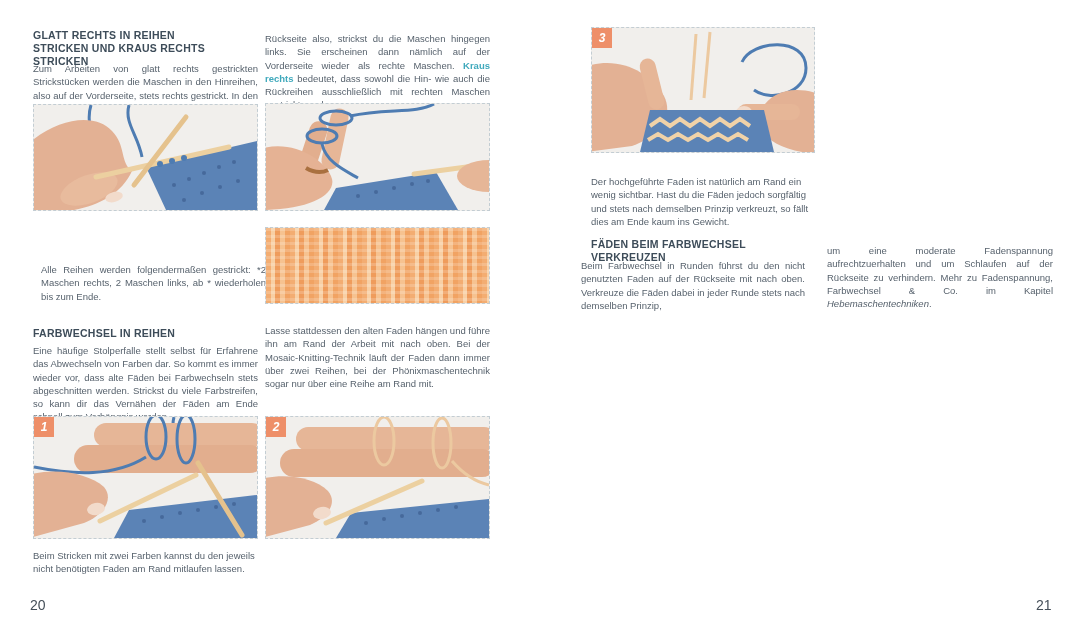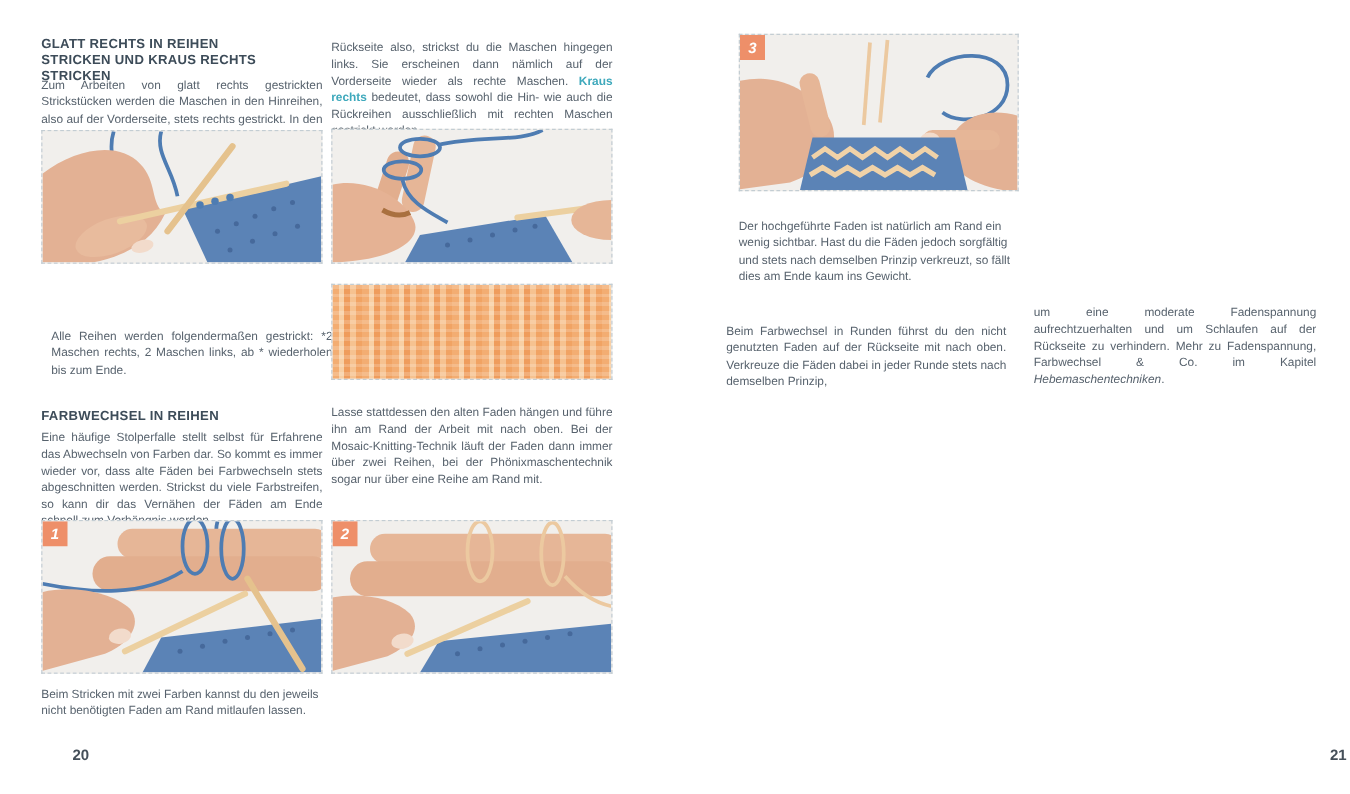--- a/index.html
+++ b/index.html
@@ -14,21 +14,21 @@
   .accent{color:#3fa9bc;font-weight:bold;}
   .ital{font-style:italic;}
   .photo{position:absolute;border:1px dashed #c3cdd3;background:#f1efec;overflow:hidden;box-sizing:border-box;}
   .photo svg{display:block;}
   .badge{position:absolute;top:0;left:0;width:20px;height:20px;background:#ee8f69;color:#ffffff;
          font-style:italic;font-size:12px;font-weight:bold;display:flex;align-items:center;justify-content:center;}
   .ribswatch{width:100%;height:100%;
      background:
        repeating-linear-gradient(180deg, rgba(255,255,255,.18) 0 3px, rgba(0,0,0,0) 3px 7px),
        repeating-linear-gradient(90deg,#f3ad72 0 5px,#f8cfa4 5px 9px,#ef9c5c 9px 14px,#f6c290 14px 19px,#f1a363 19px 24px);}
-  .pagenum{font-size:12px;font-weight:bold;color:#454f59;margin-left:28px;}
+  .pagenum{font-size:14px;font-weight:normal;color:#454f59;}
 </style>
 </head>
 <body>
 
 <div id="spread">
 
   <div class="abs col h" style="left:33px;top:29px;">
     <span>GLATT RECHTS IN REIHEN</span>
     <span>STRICKEN UND KRAUS RECHTS STRICKEN</span>
   </div>
@@ -172,20 +172,21 @@
       <ellipse cx="152" cy="84" rx="8" ry="6" fill="#f2dbcb"></ellipse>
       <polygon points="58,82 172,82 182,124 48,124" fill="#5b83b6"></polygon>
       <path d="M58 98 l10 -7 l10 7 l10 -7 l10 7 l10 -7 l10 7 l10 -7 l10 7 l10 -7 l10 7" stroke="#f0d2a8" stroke-width="4" fill="none"></path>
       <path d="M56 112 l10 -6 l10 6 l10 -6 l10 6 l10 -6 l10 6 l10 -6 l10 6 l10 -6 l10 6" stroke="#f0d2a8" stroke-width="4" fill="none"></path>
     </svg>
     <div class="badge">3</div>
   </div>
 
   <div class="abs col cap" style="left:591px;top:163px;width:224px;margin-top:12px;">Der hochgeführte Faden ist natürlich am Rand ein wenig sichtbar. Hast du die Fäden jedoch sorgfältig und stets nach demselben Prinzip verkreuzt, so fällt dies am Ende kaum ins Gewicht.</div>
 
+  <div class="abs col h" style="left:591px;top:238px;width:224px;">FÄDEN BEIM FARBWECHSEL VERKREUZEN</div>
   <div class="abs col p" style="left:581px;top:259px;width:224px;">Beim Farbwechsel in Runden führst du den nicht genutzten Faden auf der Rückseite mit nach oben. Verkreuze die Fäden dabei in jeder Runde stets nach demselben Prinzip,</div>
 
   <div class="abs col p" style="left:827px;top:244px;width:226px;">
     <span>um eine moderate Fadenspannung aufrechtzuerhalten und um Schlaufen auf der Rückseite zu verhindern. Mehr zu Fadenspannung, Farbwechsel &amp; Co. im Kapitel </span><span class="ital">Hebemaschentechniken</span><span>.</span>
   </div>
 
   <div class="abs pagenum" style="left:1036px;top:597px;">21</div>
 
 </div>
 

